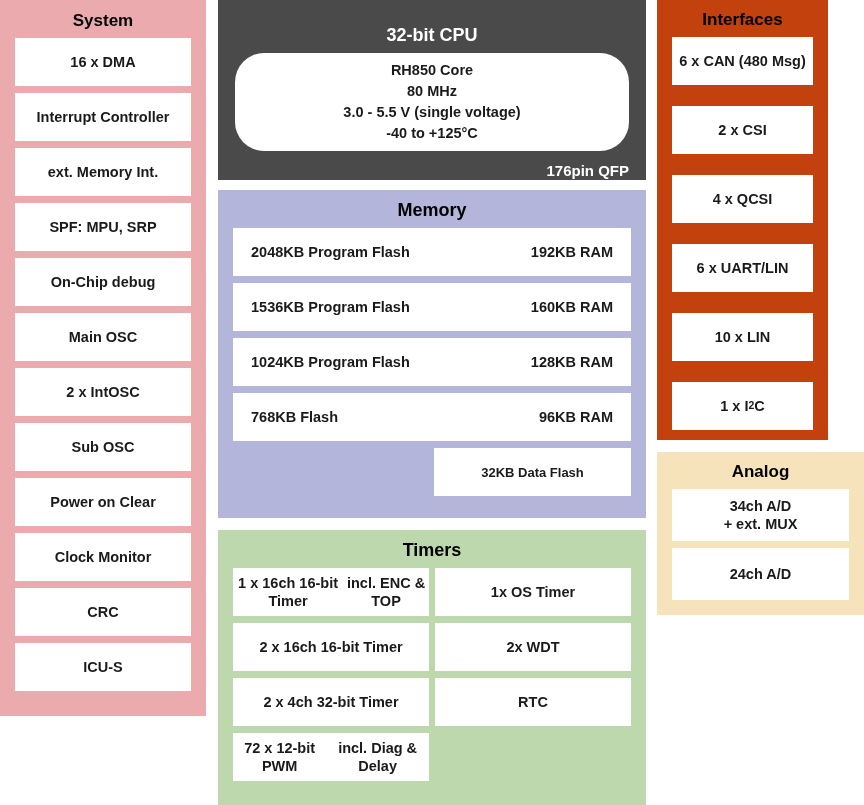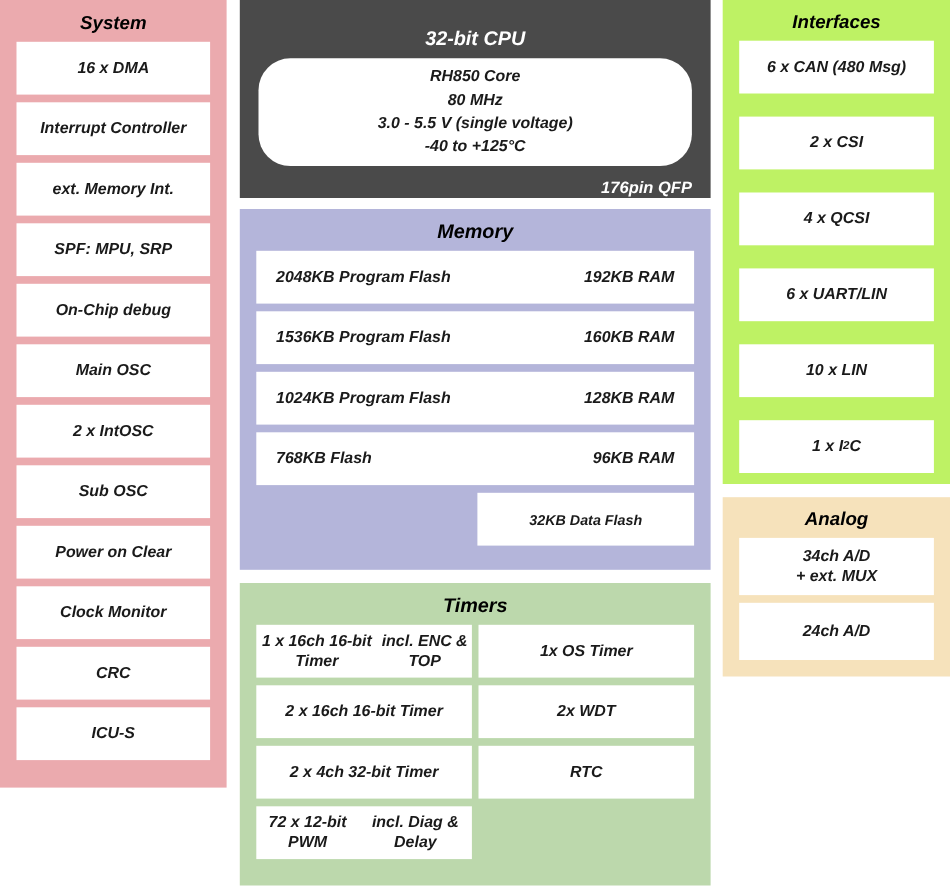--- a/index.html
+++ b/index.html
@@ -12,21 +12,20 @@
     height: 805px;
     font-family: "Liberation Sans", sans-serif;
     color: #1a1a1a;
     overflow: hidden;
   }
 
   .canvas {
     position: relative;
     width: 864px;
     height: 805px;
-    font-style: italic;
   }
 
   
   .panel {
     position: absolute;
     box-sizing: border-box;
   }
   .panel-title {
     text-align: center;
     font-size: 17px;
@@ -154,23 +153,23 @@
     grid-column-gap: 6px;
     grid-row-gap: 7px;
   }
   .timer-grid .cell { height: 48px; }
   .timer-grid .spacer { background: transparent; }
 
   
   #interfaces-panel {
     left: 657px;
     top: 0px;
-    width: 207px;
+    width: 171px;
     height: 440px;
-    background: #bef264;
+    background: #c2410c;
     padding: 8px 15px 0 15px;
   }
   #interfaces-panel .panel-title { margin: 3px 0 9px 0; }
   #interfaces-panel .cell {
     width: 100%;
     height: 48px;
     margin-bottom: 21px;
   }
 
   

